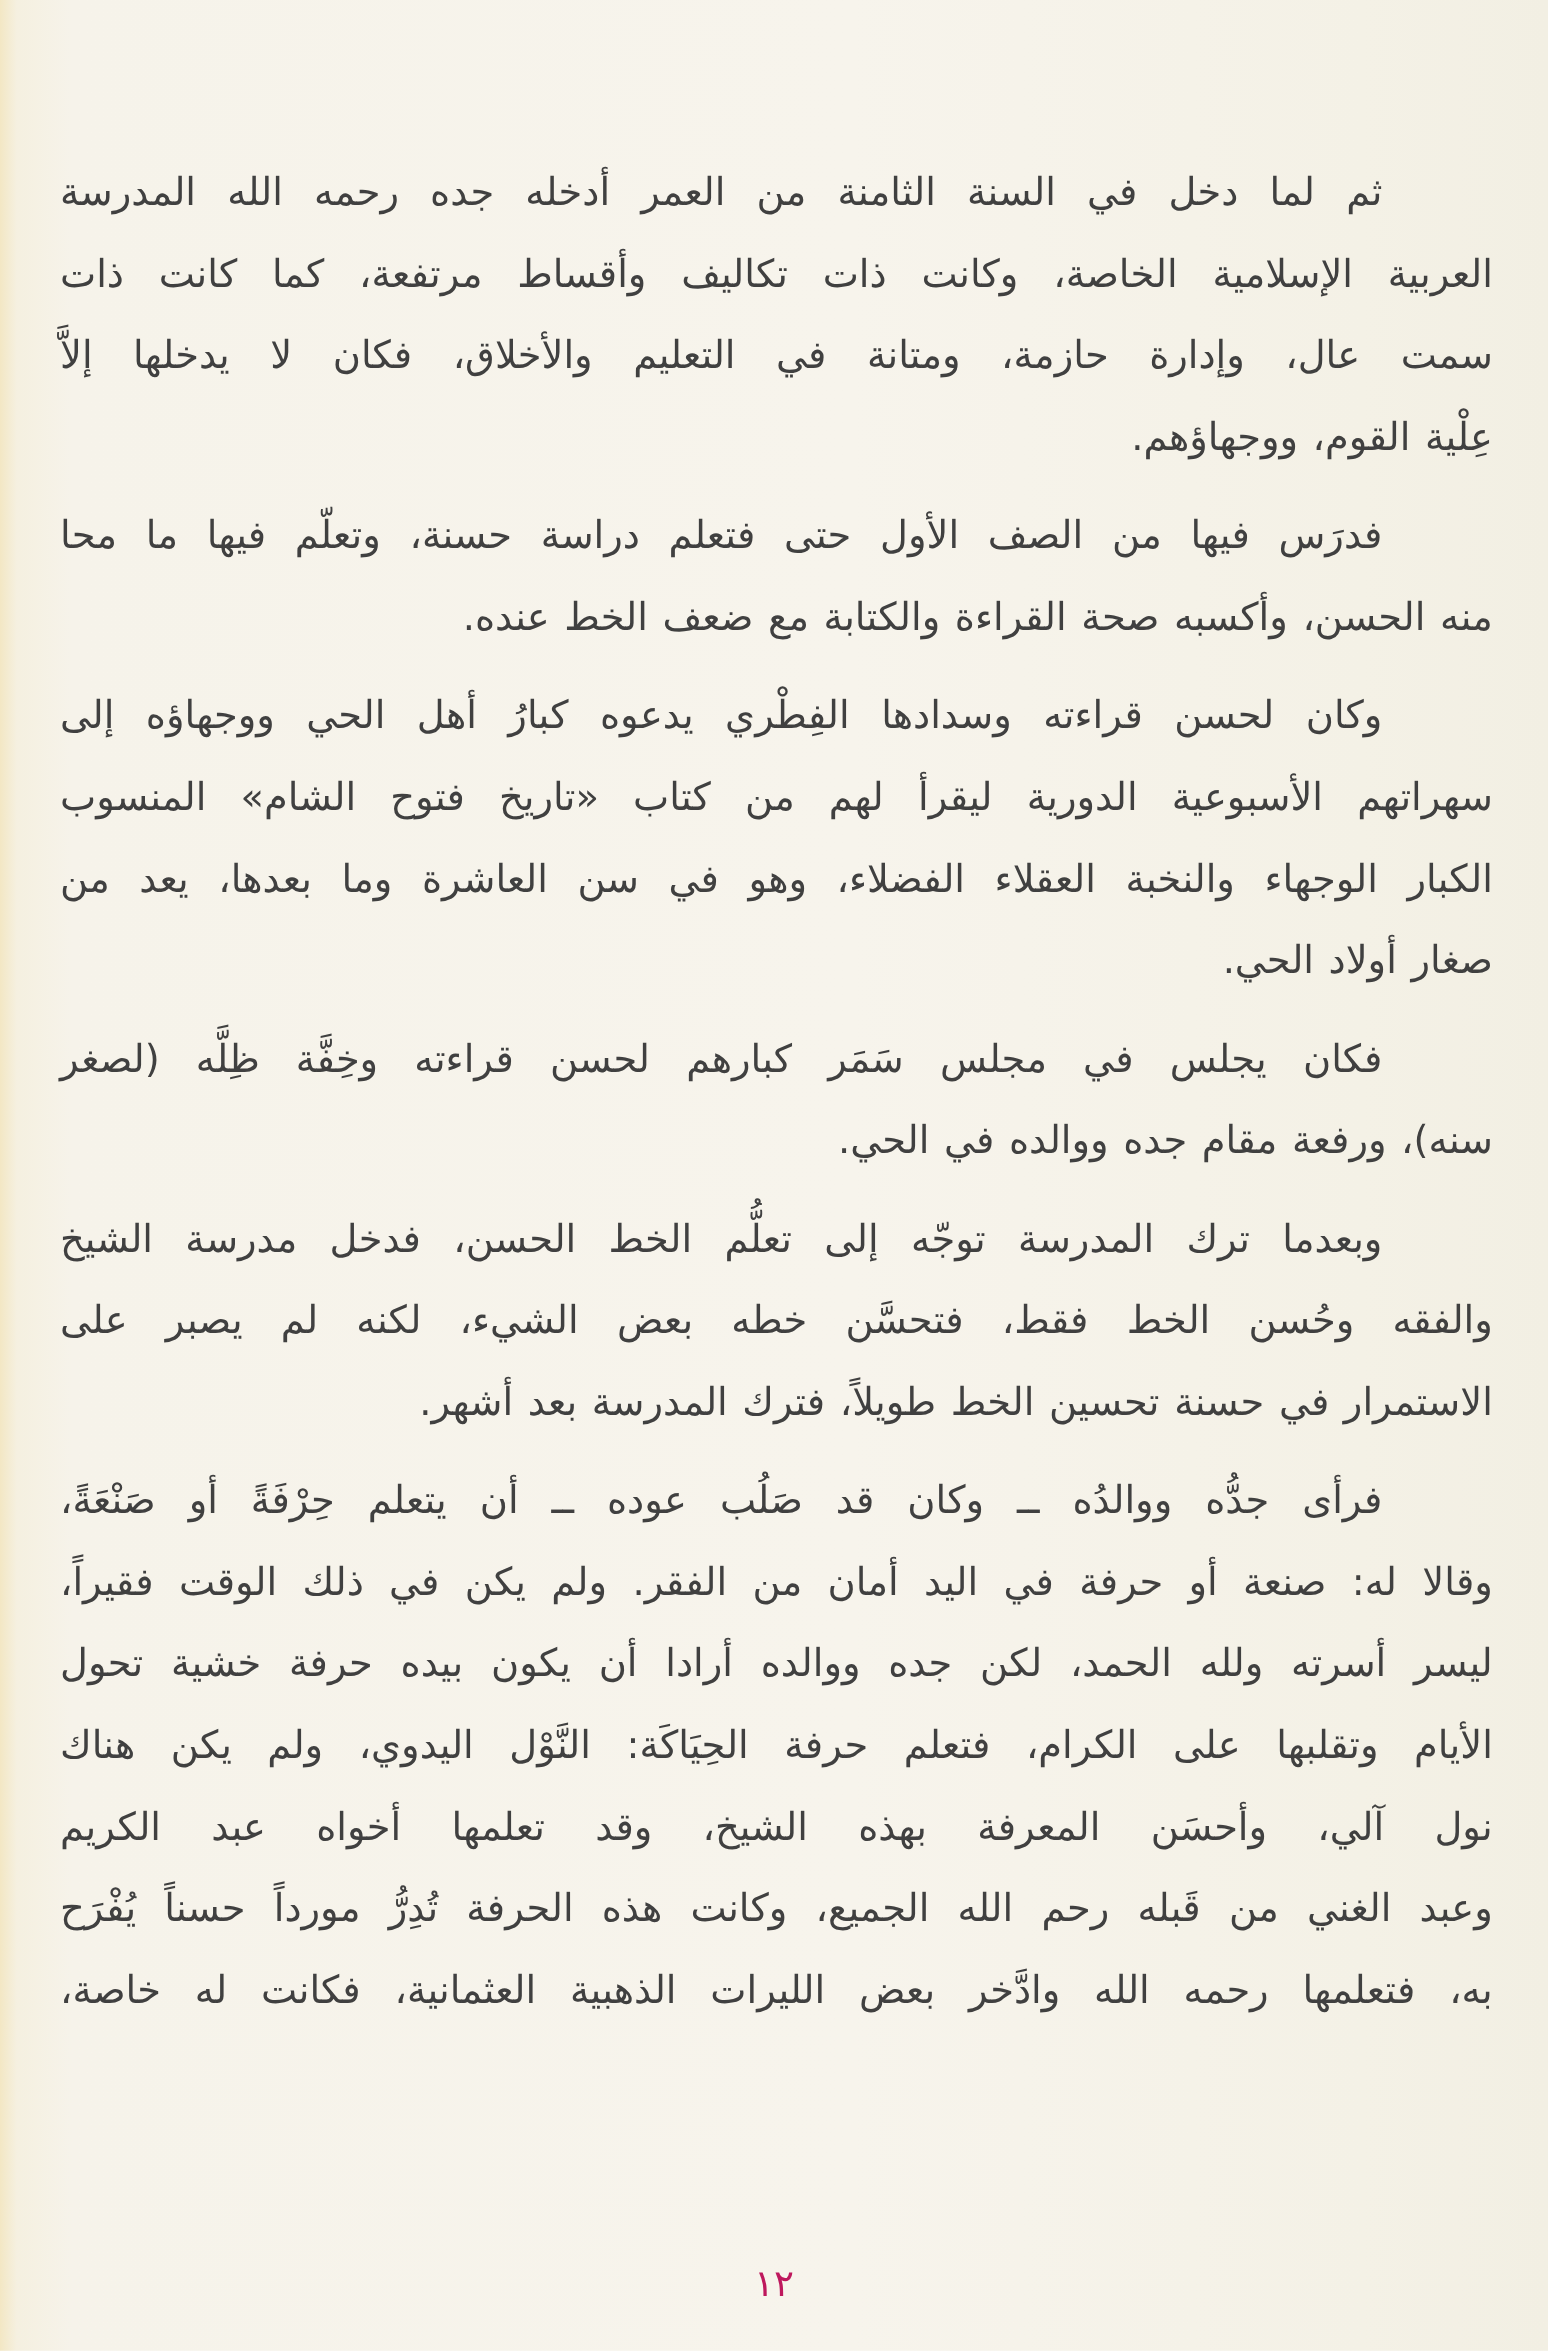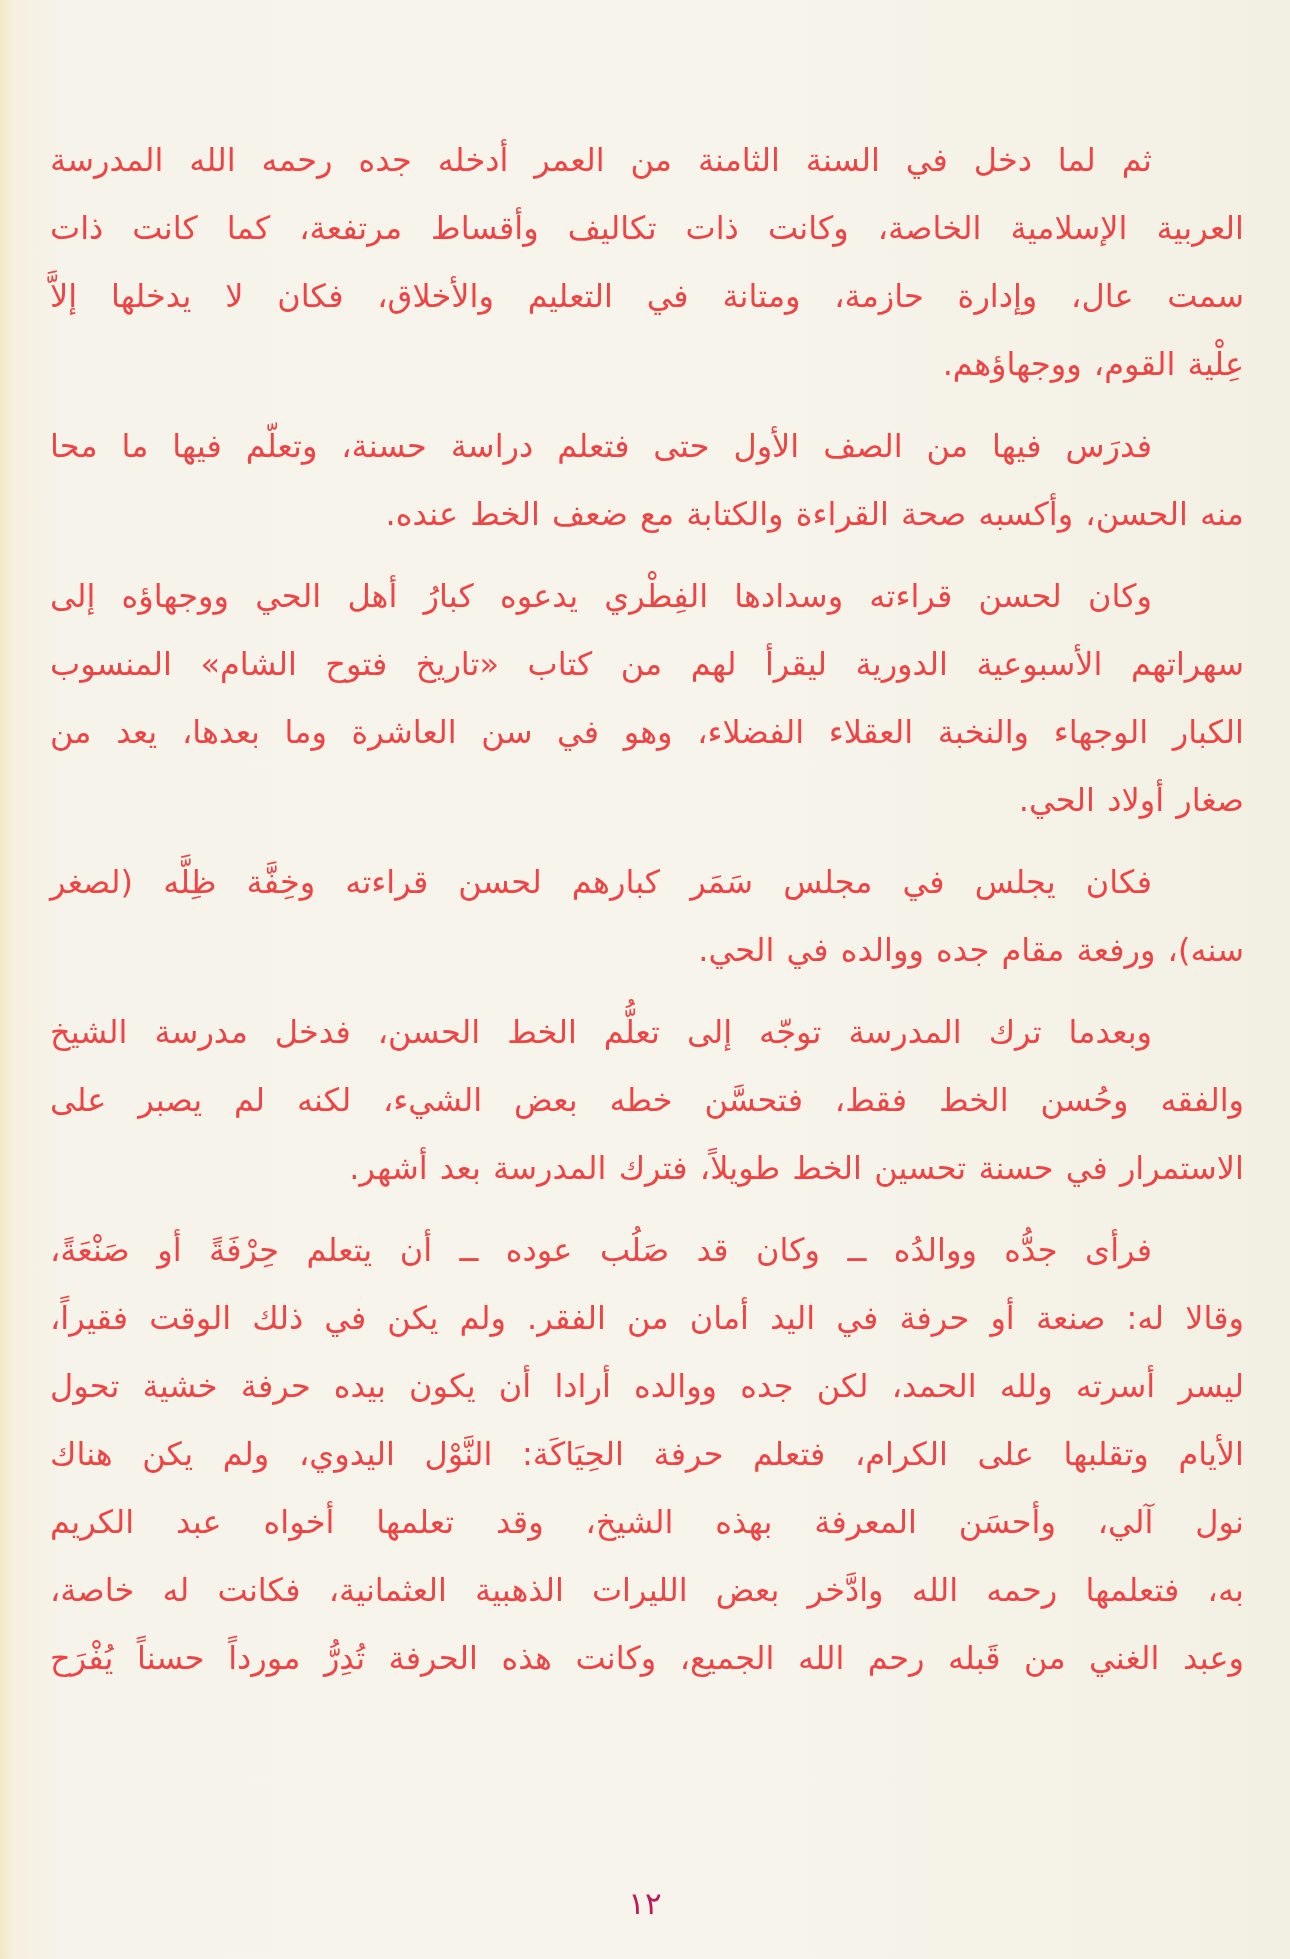--- a/index.html
+++ b/index.html
@@ -17,21 +17,21 @@
   .page {
     position: relative;
     width: 1290px;
     height: 1959px;
     box-sizing: border-box;
     padding: 126px 46px 0 50px;
     direction: rtl;
   }
   .text-block {
     direction: rtl;
-    color: #ef4444;
+    color: #404040;
     font-size: 32px;
     line-height: 68px;
     letter-spacing: 0;
     word-spacing: 2px;
   }
   .para { margin: 0; }
   .para + .para { margin-top: 14px; }
   .line {
     text-align: justify;
     text-align-last: justify;
@@ -89,20 +89,20 @@
       <div class="line">والفقه وحُسن الخط فقط، فتحسَّن خطه بعض الشيء، لكنه لم يصبر على</div>
       <div class="line end">الاستمرار في حسنة تحسين الخط طويلاً، فترك المدرسة بعد أشهر.</div>
     </div>
 
     <div class="para">
       <div class="line first">فرأى جدُّه ووالدُه ــ وكان قد صَلُب عوده ــ أن يتعلم حِرْفَةً أو صَنْعَةً،</div>
       <div class="line">وقالا له: صنعة أو حرفة في اليد أمان من الفقر. ولم يكن في ذلك الوقت فقيراً،</div>
       <div class="line">ليسر أسرته ولله الحمد، لكن جده ووالده أرادا أن يكون بيده حرفة خشية تحول</div>
       <div class="line">الأيام وتقلبها على الكرام، فتعلم حرفة الحِيَاكَة: النَّوْل اليدوي، ولم يكن هناك</div>
       <div class="line">نول آلي، وأحسَن المعرفة بهذه الشيخ، وقد تعلمها أخواه عبد الكريم</div>
+      <div class="line">وعبد الغني من قَبله رحم الله الجميع، وكانت هذه الحرفة تُدِرُّ مورداً حسناً يُفْرَح</div>
       <div class="line">به، فتعلمها رحمه الله وادَّخر بعض الليرات الذهبية العثمانية، فكانت له خاصة،</div>
-      <div class="line">وعبد الغني من قَبله رحم الله الجميع، وكانت هذه الحرفة تُدِرُّ مورداً حسناً يُفْرَح</div>
     </div>
 
   </div>
 
   <div class="page-number">١٢</div>
 </div>
 
 </body></html>

